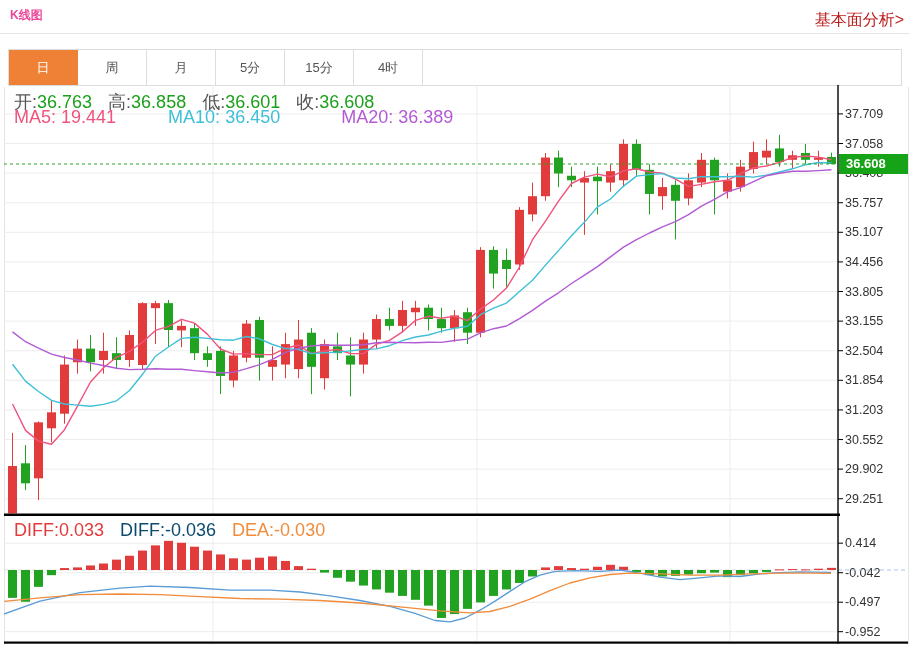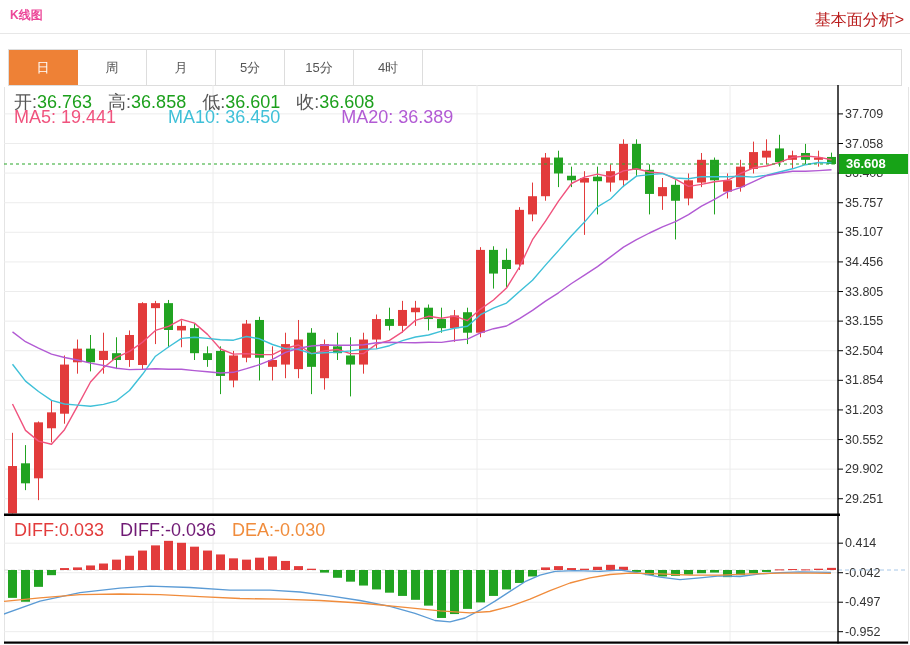--- a/index.html
+++ b/index.html
@@ -18,21 +18,21 @@
             border-left:1px solid #e4e4e4;border-right:1px solid #e4e4e4;}
   svg.chart{position:absolute;left:0;top:0;}
   .inforow{position:absolute;font-size:18px;white-space:nowrap;z-index:5;}
   .inforow .grp{margin-right:16px;}
   .ohlc{left:14px;top:90px;}
   .ohlc .lbl{color:#555;}
   .ohlc .val{color:#1ca01c;}
   .ma{left:14px;top:107px;}
   .c-ma5{color:#f0537e;} .c-ma10{color:#3fc0d8;margin-left:36px;} .c-ma20{color:#b25bd4;padding-left:45px;}
   .macdrow{left:14px;top:520px;}
-  .m-macd{color:#e23b3b;} .m-diff{color:#701a75;} .m-dea{color:#f08c3c;}
+  .m-macd{color:#e23b3b;} .m-diff{color:#0c4a6e;} .m-dea{color:#f08c3c;}
   .price-badge{position:absolute;left:839px;top:154px;width:69px;height:20px;background:#17a317;
                color:#fff;font-size:13px;font-weight:bold;line-height:20px;padding-left:7px;
                box-sizing:border-box;z-index:6;}
 </style>
 </head>
 <body>
 
 <div class="page">
 
   <div class="page-title">K线图</div>

